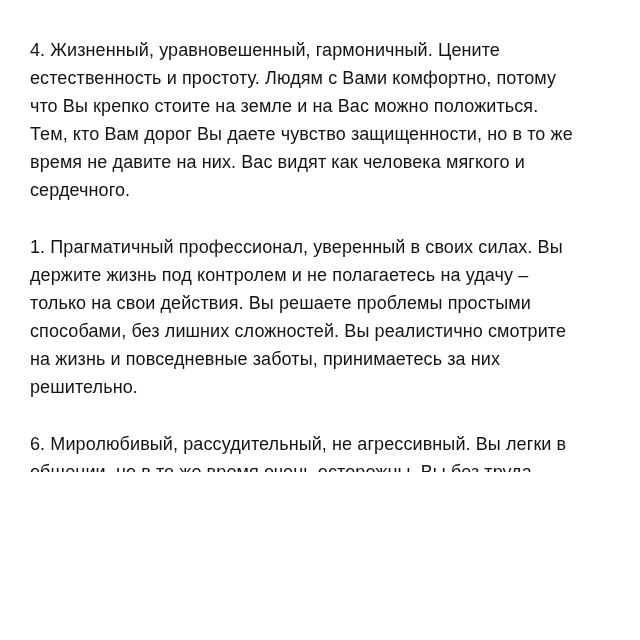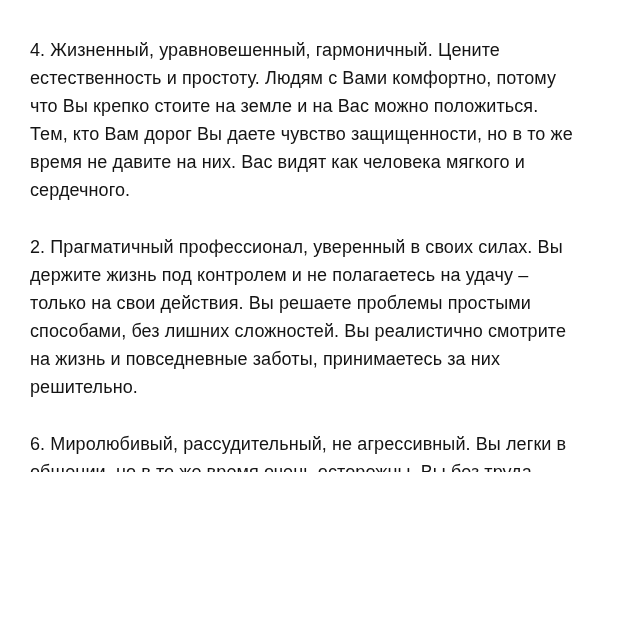--- a/index.html
+++ b/index.html
@@ -30,21 +30,21 @@
 </head>
 <body>
 
 <div class="page">
   <p class="para">4. Жизненный, уравновешенный, гармоничный. Цените
 естественность и простоту. Людям с Вами комфортно, потому
 что Вы крепко стоите на земле и на Вас можно положиться.
 Тем, кто Вам дорог Вы даете чувство защищенности, но в то же
 время не давите на них. Вас видят как человека мягкого и
 сердечного.</p>
-  <p class="para">2. Прагматичный профессионал, уверенный в своих силах. Вы
+  <p class="para">1. Прагматичный профессионал, уверенный в своих силах. Вы
 держите жизнь под контролем и не полагаетесь на удачу –
 только на свои действия. Вы решаете проблемы простыми
 способами, без лишних сложностей. Вы реалистично смотрите
 на жизнь и повседневные заботы, принимаетесь за них
 решительно.</p>
   <p class="para">6. Миролюбивый, рассудительный, не агрессивный. Вы легки в
 общении, но в то же время очень осторожны. Вы без труда
 заводите друзей, но в то же время любите уединение и
 независимость. Время от времени Вам необходимо отдохнуть
 от всего на свете и побыть наедине с самим собой, чтобы

